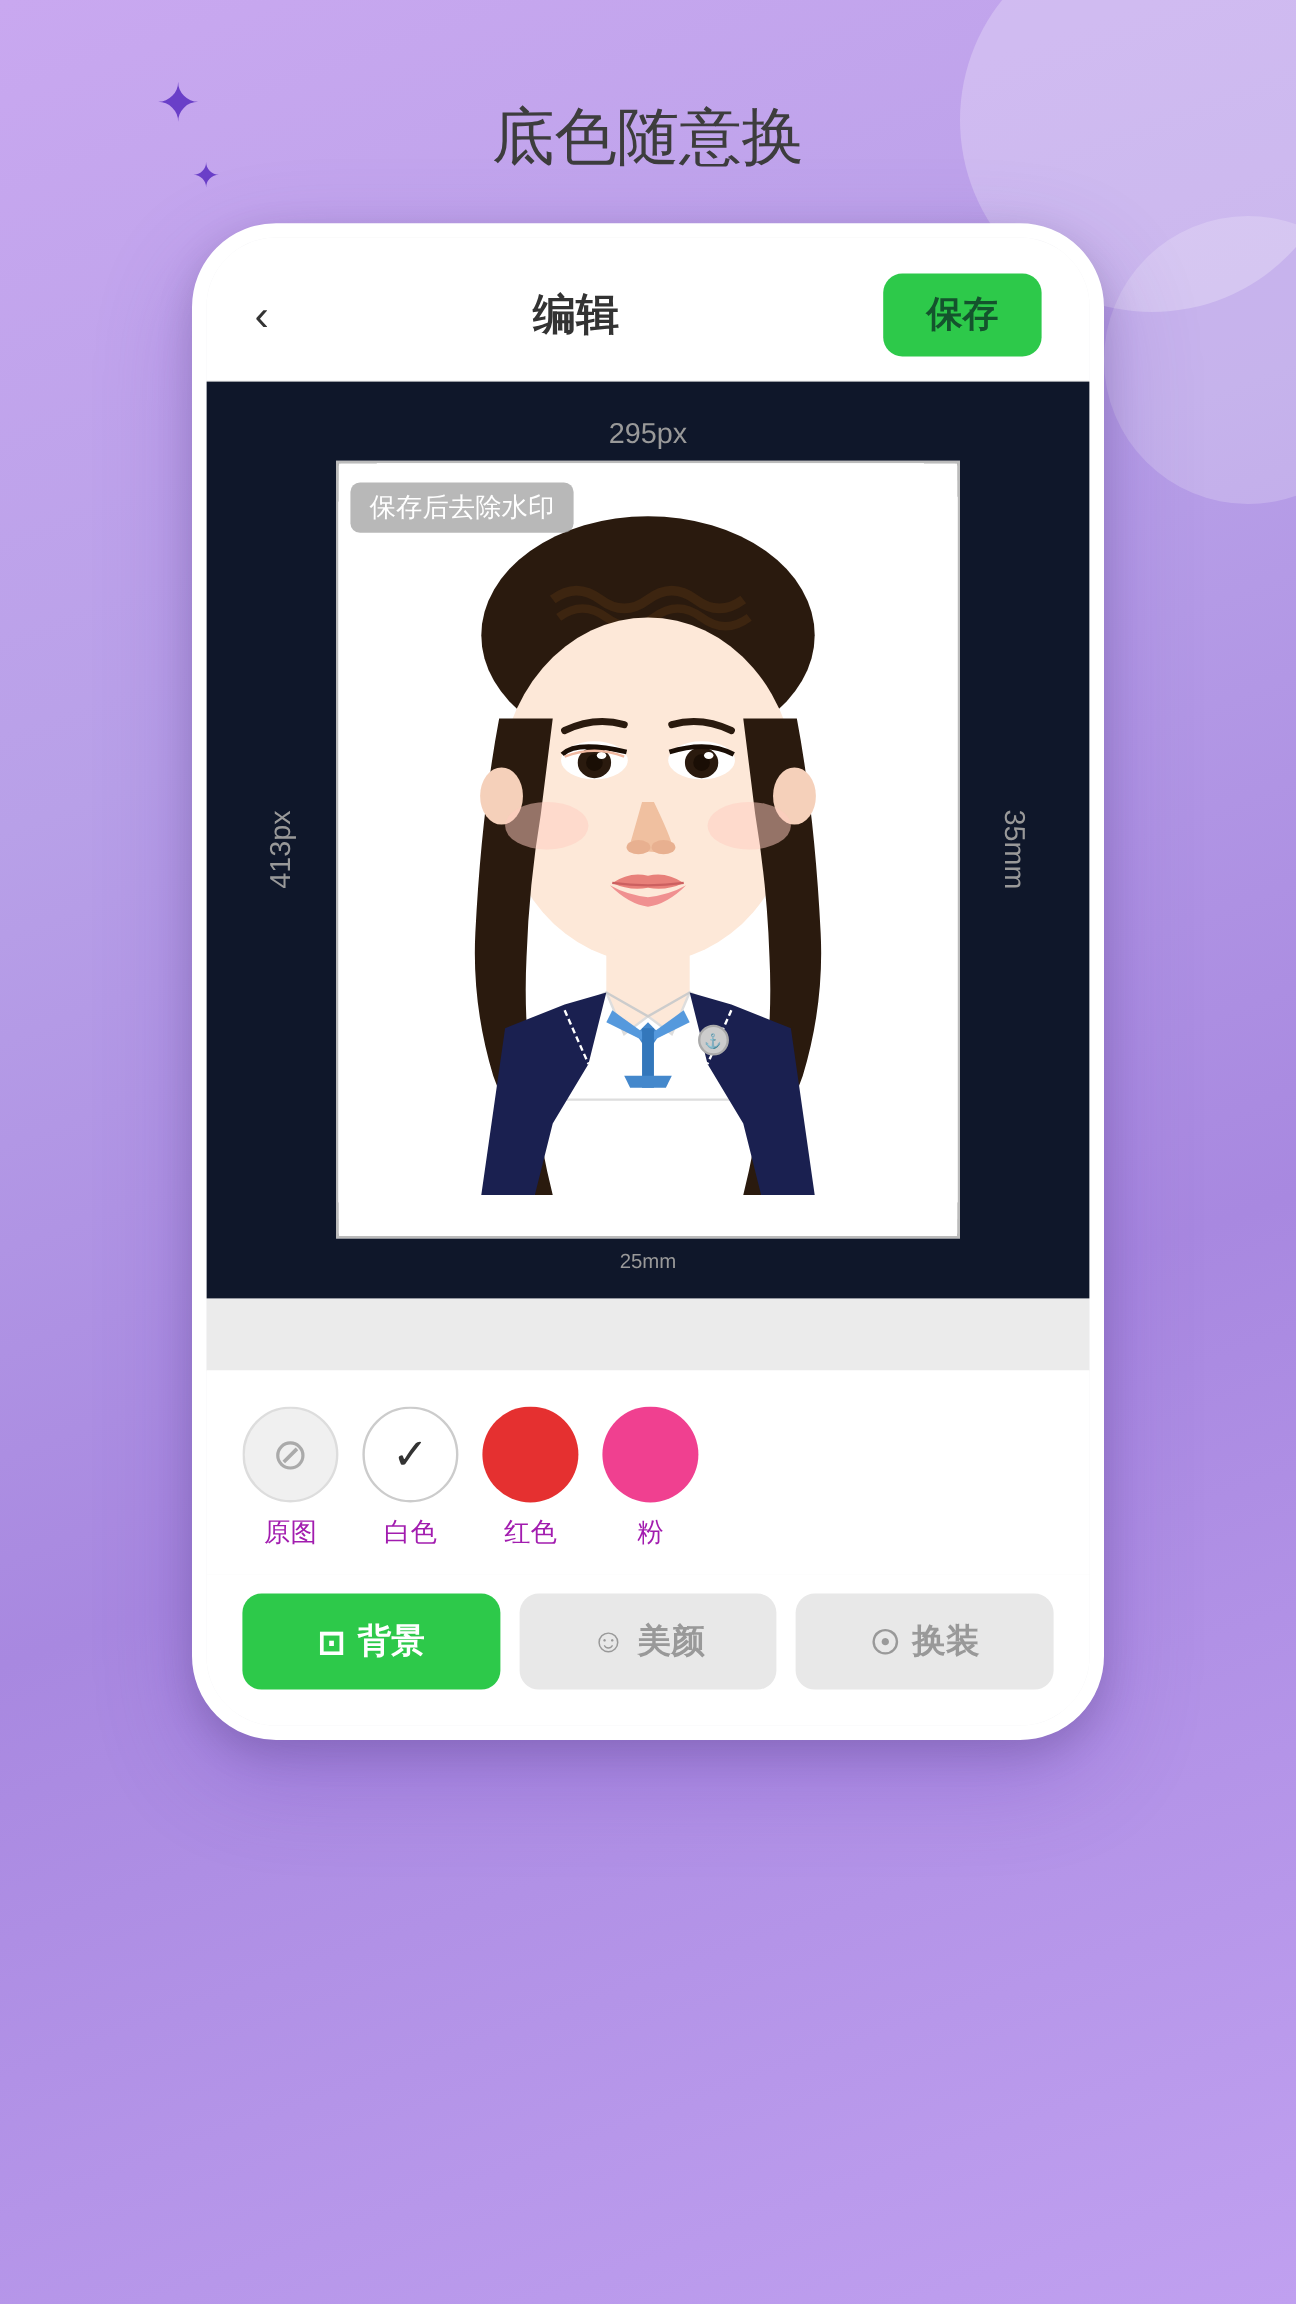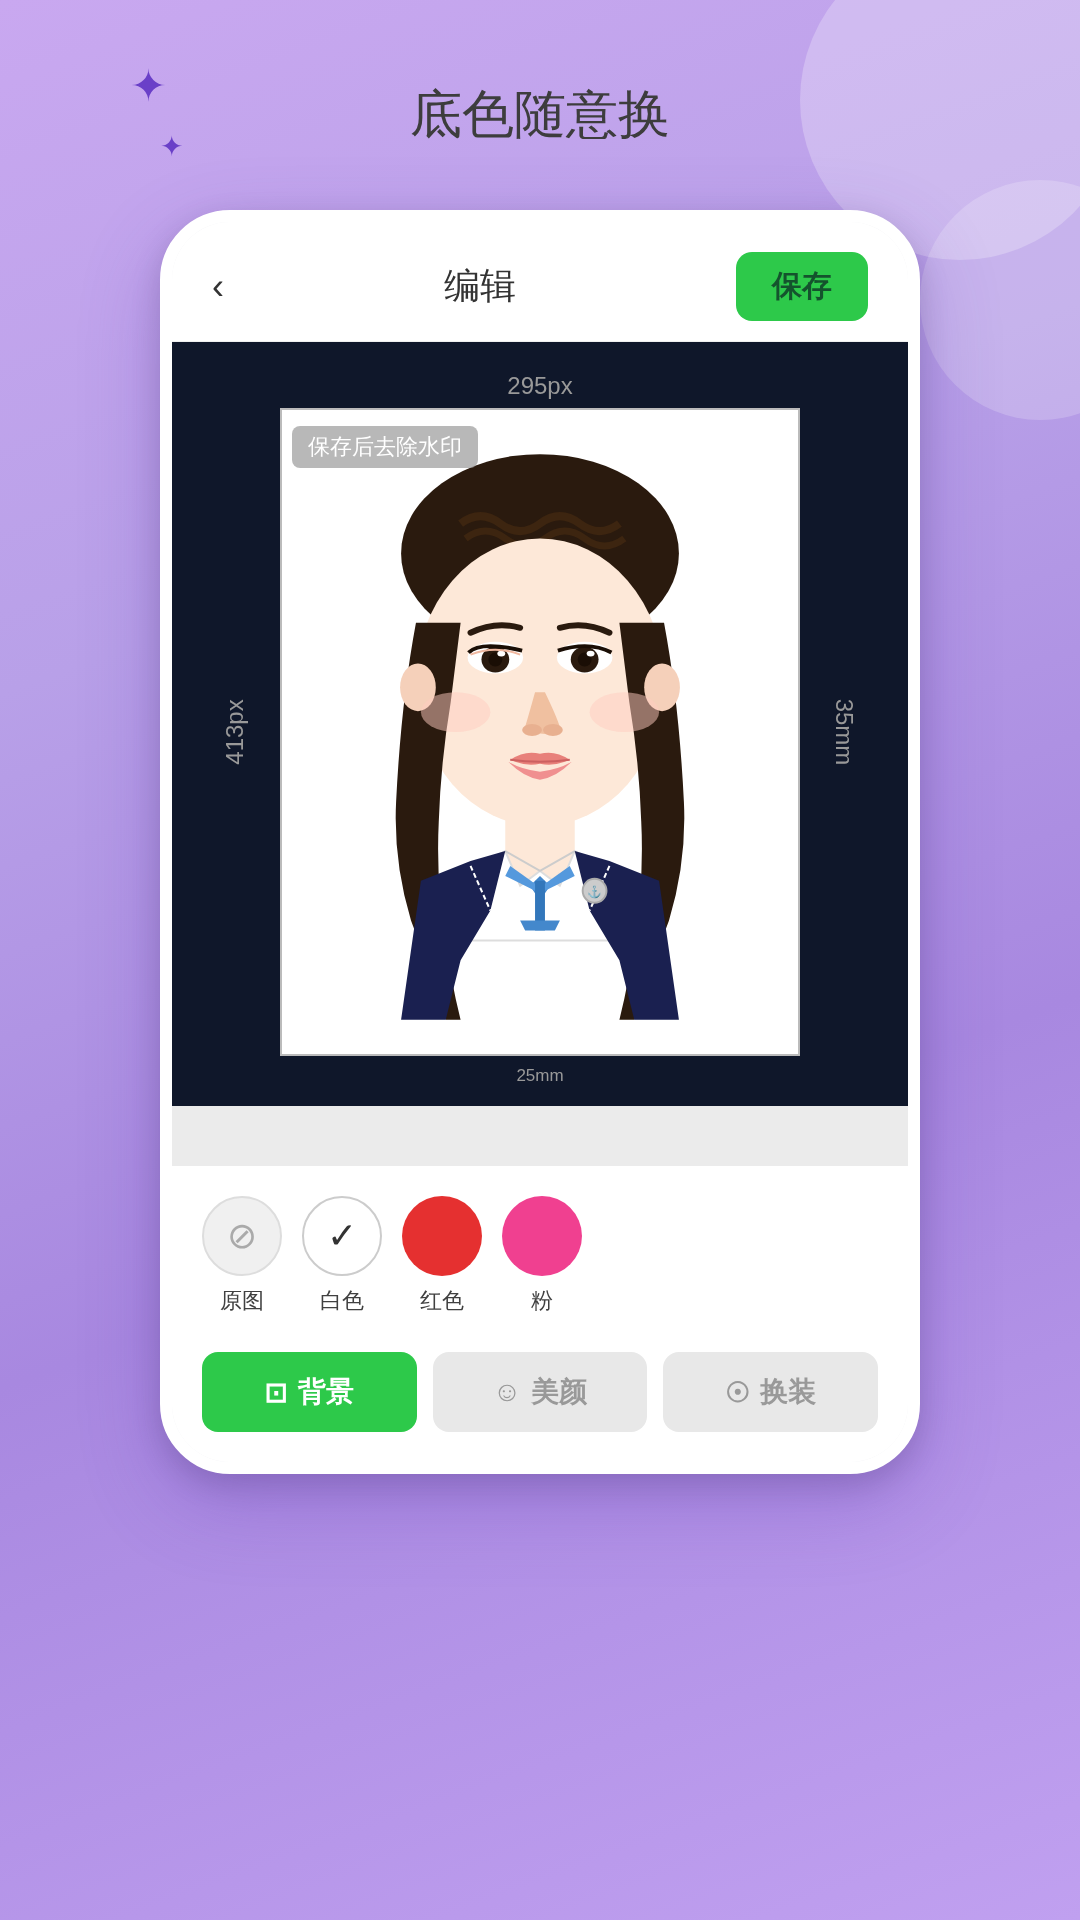--- a/index.html
+++ b/index.html
@@ -65,21 +65,21 @@
       font-weight: 900;
       color: #2d2d2d;
       letter-spacing: 4px;
       margin-bottom: 20px;
     }
 
     .sub-title {
       font-size: 52px;
       color: #3d3d3d;
       font-weight: 400;
-      margin-bottom: 60px;
+      margin-bottom: 36px;
     }
 
     
     .phone-mockup {
       width: 760px;
       background: #f5f5f7;
       border-radius: 70px;
       border: 12px solid #ffffff;
       box-shadow: 0 30px 80px rgba(100,60,180,0.3), 0 10px 30px rgba(0,0,0,0.15);
       overflow: hidden;
@@ -98,21 +98,21 @@
     }
 
     .back-btn {
       font-size: 36px;
       color: #333;
       cursor: pointer;
     }
 
     .phone-title {
       font-size: 36px;
-      font-weight: 400;
+      font-weight: 700;
       color: #333;
     }
 
     .save-btn {
       background: #2dc94a;
       color: #14532d;
       border: none;
       border-radius: 16px;
       padding: 14px 36px;
       font-size: 30px;
@@ -279,21 +279,21 @@
       align-items: center;
       justify-content: center;
     }
 
     .color-circle.selected {
       border: 3px solid #ccc;
     }
 
     .color-label {
       font-size: 22px;
-      color: #404040;
+      color: #a21caf;
     }
 
     
     .bottom-toolbar {
       background: #ffffff;
       padding: 16px 30px 30px;
       display: flex;
       flex-direction: row;
       gap: 16px;
       width: 100%;

